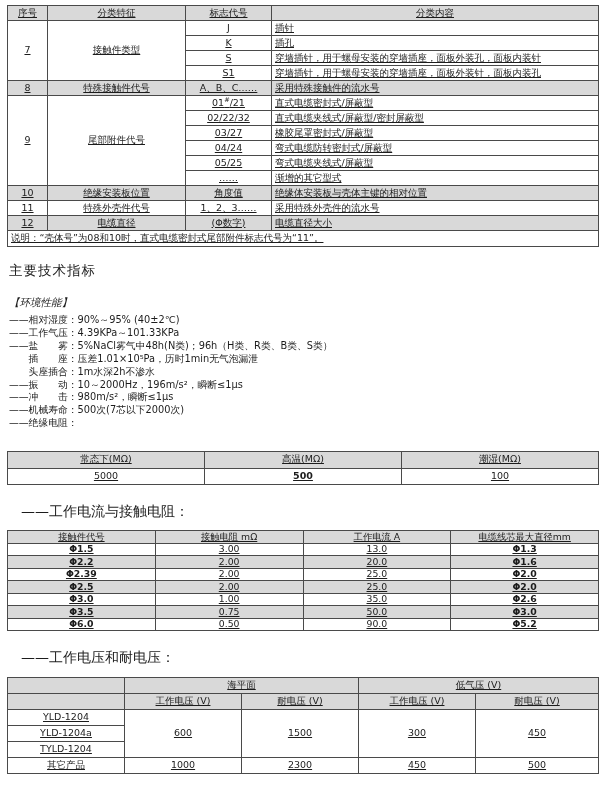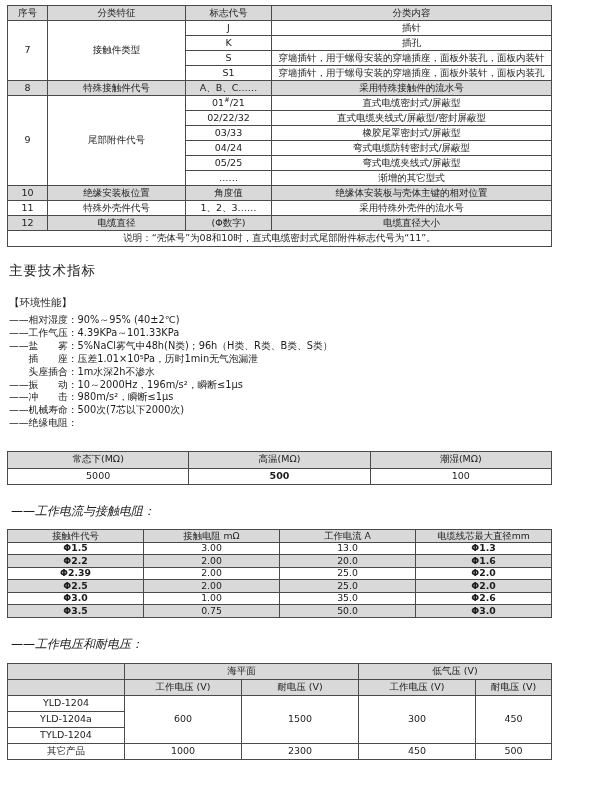--- a/index.html
+++ b/index.html
@@ -2,50 +2,50 @@
 <html><head>
 <meta charset="utf-8">
 <style>
   html,body{margin:0;padding:0;}
   body{
     width:600px;height:787px;overflow:hidden;
     background:#ffffff;color:#1c1c1c;
     font-family:"DejaVu Sans","Liberation Sans",sans-serif;
   }
   .page{padding:5px 6px 0 7px;}
-  table{border-collapse:collapse;width:545px;table-layout:fixed;}
+  table{border-collapse:collapse;width:592px;table-layout:fixed;text-decoration:underline;}
   table{border:1.5px solid #3f3f3f;}
   td,th{
     border:1px solid #4a4a4a;
     font-size:9.5px;font-weight:normal;
     text-align:center;vertical-align:middle;
     padding:0 3px;height:14px;line-height:1.15;
     overflow:hidden;white-space:nowrap;
   }
-  .left{text-align:center;}
+  .left{text-align:left;}
   .shaded td,.shaded th{background:#d9d9d9;}
   sup{font-size:6.5px;vertical-align:super;line-height:0;}
 
   
   .t1 td{height:14px;}
   .t1 .note-cell{height:15px;margin-left:16px;}
 
   
   .main-title{font-size:13.5px;margin:15px 0 16px 2px;letter-spacing:1px;}
-  .env-title{font-size:10.5px;margin:12px 0 0 2px;}
+  .env-title{font-size:10.5px;margin:12px 0 0 2px;font-style:italic;}
   .env-lines{margin:4px 0 0 2px;}
   .env-line{font-size:9.8px;line-height:12.9px;white-space:pre;}
 
   
   .t2{margin-top:21px;}
   .t2 td,.t2 th{height:15.5px;}
   .t2 tbody td:nth-child(2){font-weight:bold;}
 
   
-  .line-label{font-size:12px;margin:18px 0 0 4px;white-space:pre;font-style:italic;}
+  .line-label{font-size:14px;margin:18px 0 0 14px;white-space:pre;}
 
   
   .t3{margin-top:9px;padding-left:28px;}
   .t3 td,.t3 th{height:11.5px;font-size:9.3px;}
   .t3 tbody td:first-child,.t3 tbody td:last-child{font-weight:bold;}
   .t3 tbody tr:nth-child(even) td{background:#d9d9d9;}
 
   
   .t4{margin-top:10px;}
   .t4 td,.t4 th{height:15px;}
@@ -99,21 +99,21 @@
           <td rowspan="6">9</td>
           <td rowspan="6">尾部附件代号</td>
           <td>01<sup>#</sup>/21</td>
           <td class="left">直式电缆密封式/屏蔽型</td>
         </tr>
         <tr>
           <td>02/22/32</td>
           <td class="left">直式电缆夹线式/屏蔽型/密封屏蔽型</td>
         </tr>
         <tr>
-          <td>03/33</td>
+          <td>03/27</td>
           <td class="left">橡胶尾罩密封式/屏蔽型</td>
         </tr>
         <tr>
           <td>04/24</td>
           <td class="left">弯式电缆防转密封式/屏蔽型</td>
         </tr>
         <tr>
           <td>05/25</td>
           <td class="left">弯式电缆夹线式/屏蔽型</td>
         </tr>
@@ -218,20 +218,26 @@
           <td>1.00</td>
           <td>35.0</td>
           <td>Φ2.6</td>
         </tr>
         <tr>
           <td>Φ3.5</td>
           <td>0.75</td>
           <td>50.0</td>
           <td>Φ3.0</td>
         </tr>
+        <tr>
+          <td>Φ6.0</td>
+          <td>0.50</td>
+          <td>90.0</td>
+          <td>Φ5.2</td>
+        </tr>
       </tbody>
   </table>
 
   <div class="line-label">——工作电压和耐电压：</div>
 
   <table class="t4">
     <colgroup>
       <col style="width:117px">
         <col style="width:117px">
         <col style="width:117px">

